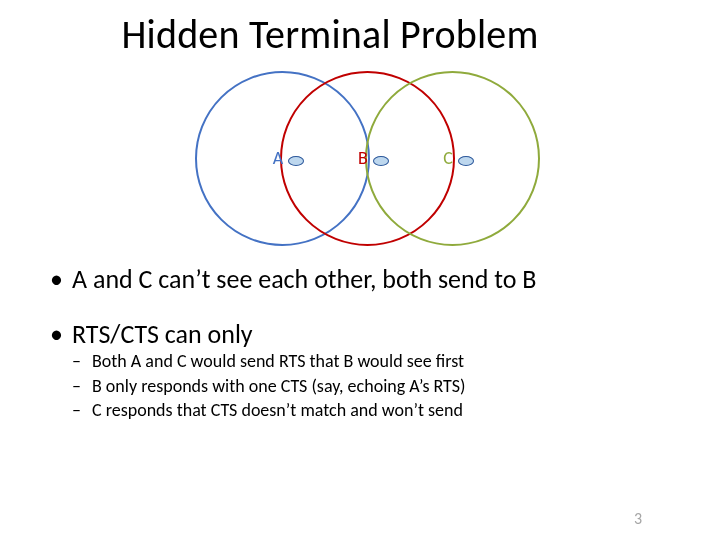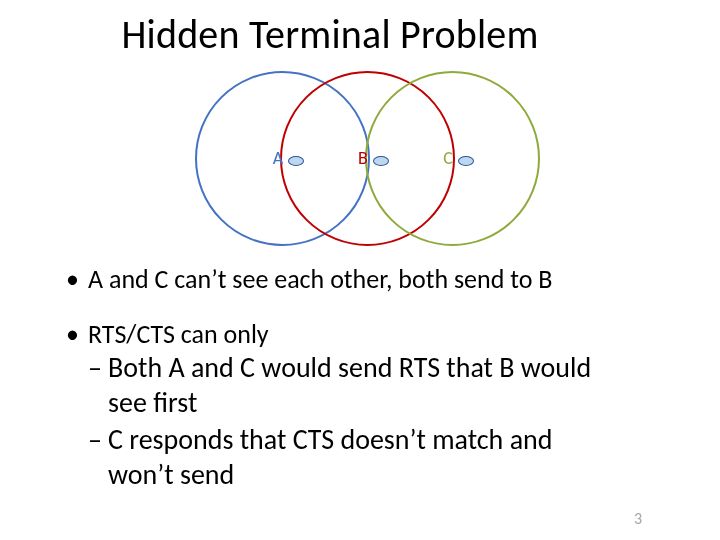--- a/index.html
+++ b/index.html
@@ -51,21 +51,20 @@
     width: 14px;
     height: 8px;
     border-radius: 50%;
     border: 1px solid #2b579a;
     background: #bdd7ee;
   }
   .content {
     padding: 0 40px 0 50px;
     font-size: 26px;
     line-height: 1.25;
-    margin-left: 16px;
   }
   .content ul {
     list-style: none;
     margin: 0;
     padding: 0;
   }
   .content > ul > li {
     position: relative;
     padding-left: 22px;
     margin-bottom: 22px;
@@ -74,21 +73,21 @@
     content: "•";
     position: absolute;
     left: 0;
     top: 0;
     font-size: 26px;
   }
   .sub {
     list-style: none;
     margin: 6px 0 0 0;
     padding: 0 0 0 28px;
-    font-size: 28px;
+    font-size: 18px;
   }
   .sub li {
     position: relative;
     padding-left: 20px;
     margin-bottom: 2px;
   }
   .sub li::before {
     content: "–";
     position: absolute;
     left: 0;
@@ -130,20 +129,23 @@
       <li>
         <span>A and C can’t see each other, both send to B</span>
       </li>
       <li>
         <span>RTS/CTS can only</span>
         <ul class="sub">
           <li>
             <span>Both A and C would send RTS that B would see first</span>
           </li>
           <li>
+            <span>B only responds with one CTS (say, echoing A’s RTS)</span>
+          </li>
+          <li>
             <span>C responds that CTS doesn’t match and won’t send</span>
           </li>
         </ul>
       </li>
     </ul>
   </div>
 
   <div class="pagenum">3</div>
 </div>
 

